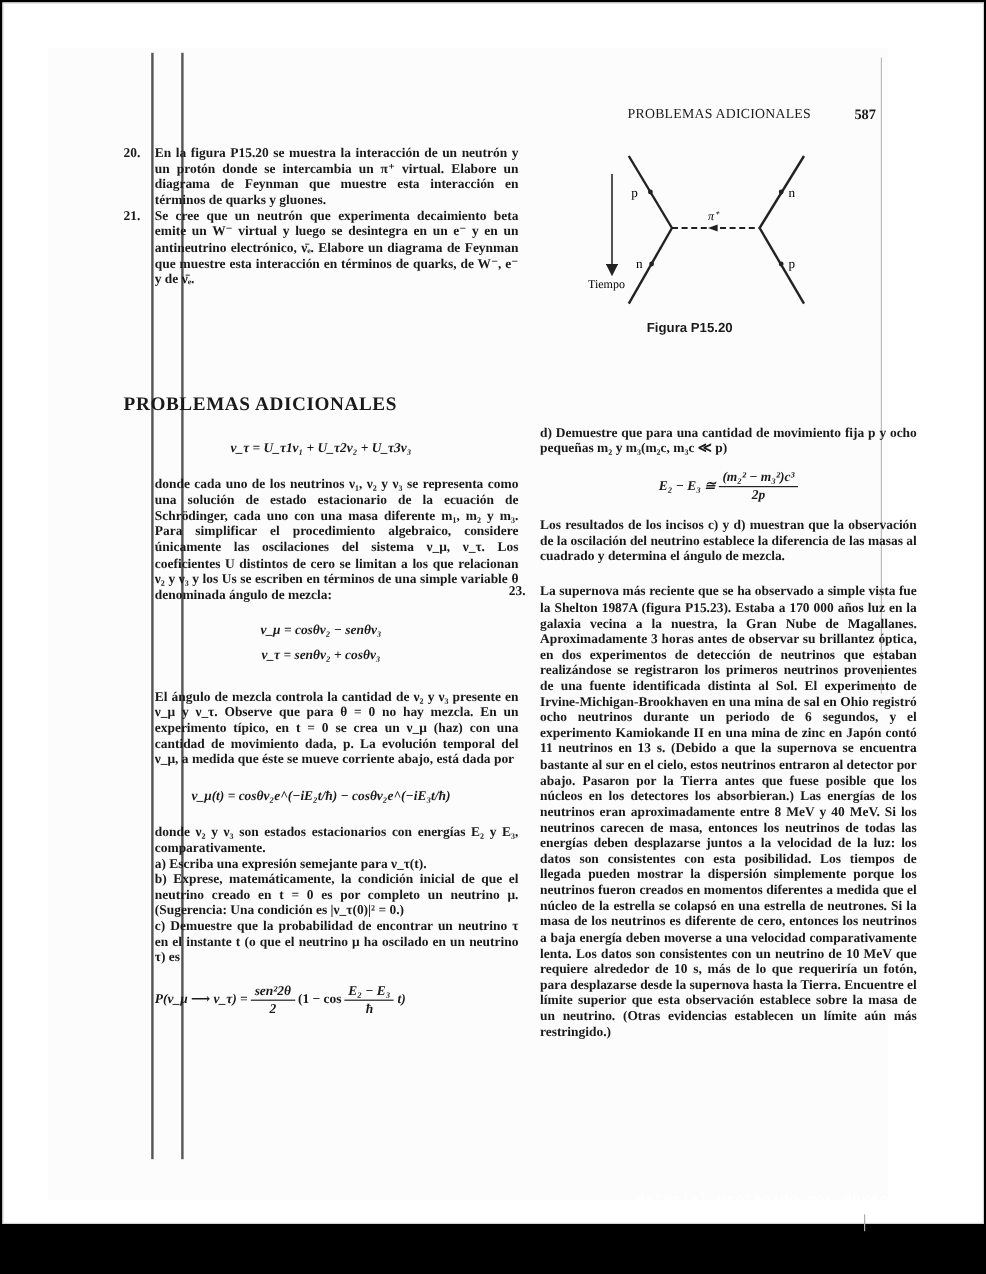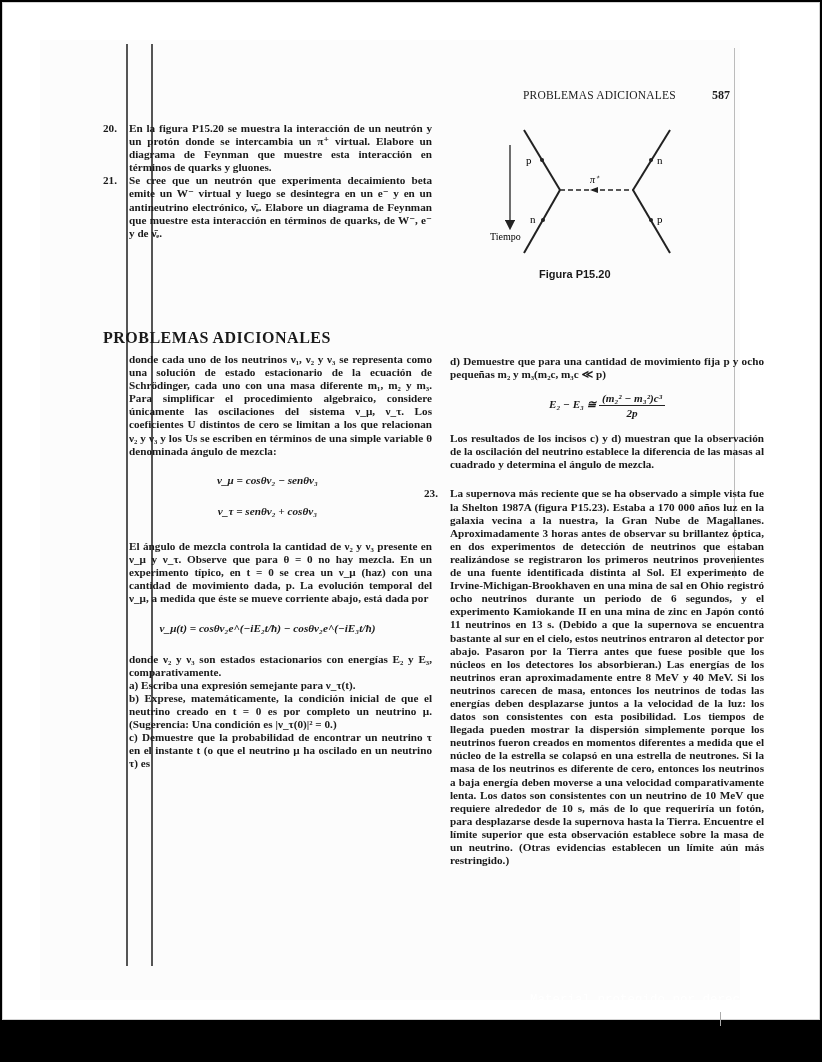--- a/index.html
+++ b/index.html
@@ -95,29 +95,43 @@
   <text x="177" y="49" font-size="11" font-family="Liberation Serif, serif">n</text>
   <text x="177" y="108" font-size="11" font-family="Liberation Serif, serif">p</text>
   <text x="110" y="68" font-size="10" font-style="italic" font-family="Liberation Serif, serif">π⁺</text>
   <text x="10" y="125" font-size="10" font-family="Liberation Serif, serif">Tiempo</text>
 </svg>
 <div class="fig-caption">Figura P15.20</div>
 
 <div class="section-title">PROBLEMAS ADICIONALES</div>
 
 <div class="col col-left" style="top:353px; left:103px; width:329px;">
+  <div class="eq" style="margin:15px 0 17px;">ν_τ = U_τ1ν₁ + U_τ2ν₂ + U_τ3ν₃</div>
   <div class="indent p">donde cada uno de los neutrinos ν₁, ν₂ y ν₃ se representa como una solución de estado estacionario de la ecuación de Schrödinger, cada uno con una masa diferente m₁, m₂ y m₃. Para simplificar el procedimiento algebraico, considere únicamente las oscilaciones del sistema ν_μ, ν_τ. Los coeficientes U distintos de cero se limitan a los que relacionan ν₂ y ν₃ y los Us se escriben en términos de una simple variable θ denominada ángulo de mezcla:</div>
-  <div class="eq" style="margin:16px 0 18px;">ν_μ = cosθν₂ − senθν₃</div>
+  <div class="eq" style="margin:16px 0 8px;">ν_μ = cosθν₂ − senθν₃</div>
   <div class="eq" style="margin:6px 0 22px;">ν_τ = senθν₂ + cosθν₃</div>
   <div class="indent p">El ángulo de mezcla controla la cantidad de ν₂ y ν₃ presente en ν_μ y ν_τ. Observe que para θ = 0 no hay mezcla. En un experimento típico, en t = 0 se crea un ν_μ (haz) con una cantidad de movimiento dada, p. La evolución temporal del ν_μ, a medida que éste se mueve corriente abajo, está dada por</div>
   <div class="eq" style="margin:17px 0 17px;">ν_μ(t) = cosθν₂e^(−iE₂t/ħ) − cosθν₂e^(−iE₃t/ħ)</div>
   <div class="indent p">donde ν₂ y ν₃ son estados estacionarios con energías E₂ y E₃, comparativamente.</div>
   <div class="indent p">a) Escriba una expresión semejante para ν_τ(t).</div>
   <div class="indent p">b) Exprese, matemáticamente, la condición inicial de que el neutrino creado en t = 0 es por completo un neutrino μ. (Sugerencia: Una condición es |ν_τ(0)|² = 0.)</div>
   <div class="indent p">c) Demuestre que la probabilidad de encontrar un neutrino τ en el instante t (o que el neutrino μ ha oscilado en un neutrino τ) es</div>
+  <div class="indent italic" style="margin-top:14px; white-space:nowrap;">
+    <span>P(ν_μ ⟶ ν_τ) =</span>
+    <span class="frac">
+      <span class="top">sen²2θ</span>
+      <span>2</span>
+    </span>
+    <span style="font-style:normal;">(1 − cos</span>
+    <span class="frac">
+      <span class="top">E₂ − E₃</span>
+      <span>ħ</span>
+    </span>
+    <span>t)</span>
+  </div>
 </div>
 
 <div class="col col-right" style="top:355px;">
   <div class="p">d) Demuestre que para una cantidad de movimiento fija p y ocho pequeñas m₂ y m₃(m₂c, m₃c ≪ p)</div>
   <div class="italic" style="text-align:center; margin:10px 0 12px; white-space:nowrap;">
     <span>E₂ − E₃ ≅</span>
     <span class="frac">
       <span class="top">(m₂² − m₃²)c³</span>
       <span>2p</span>
     </span>

